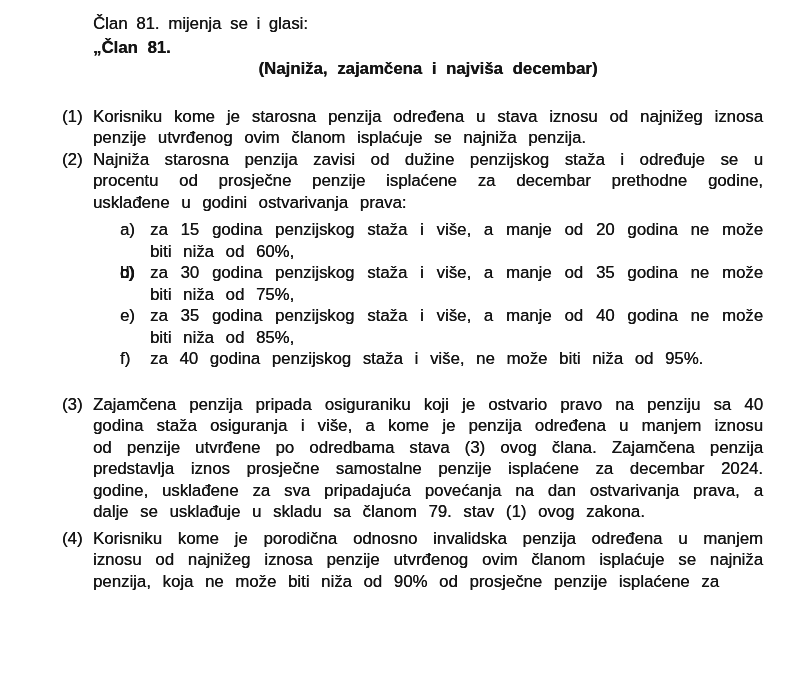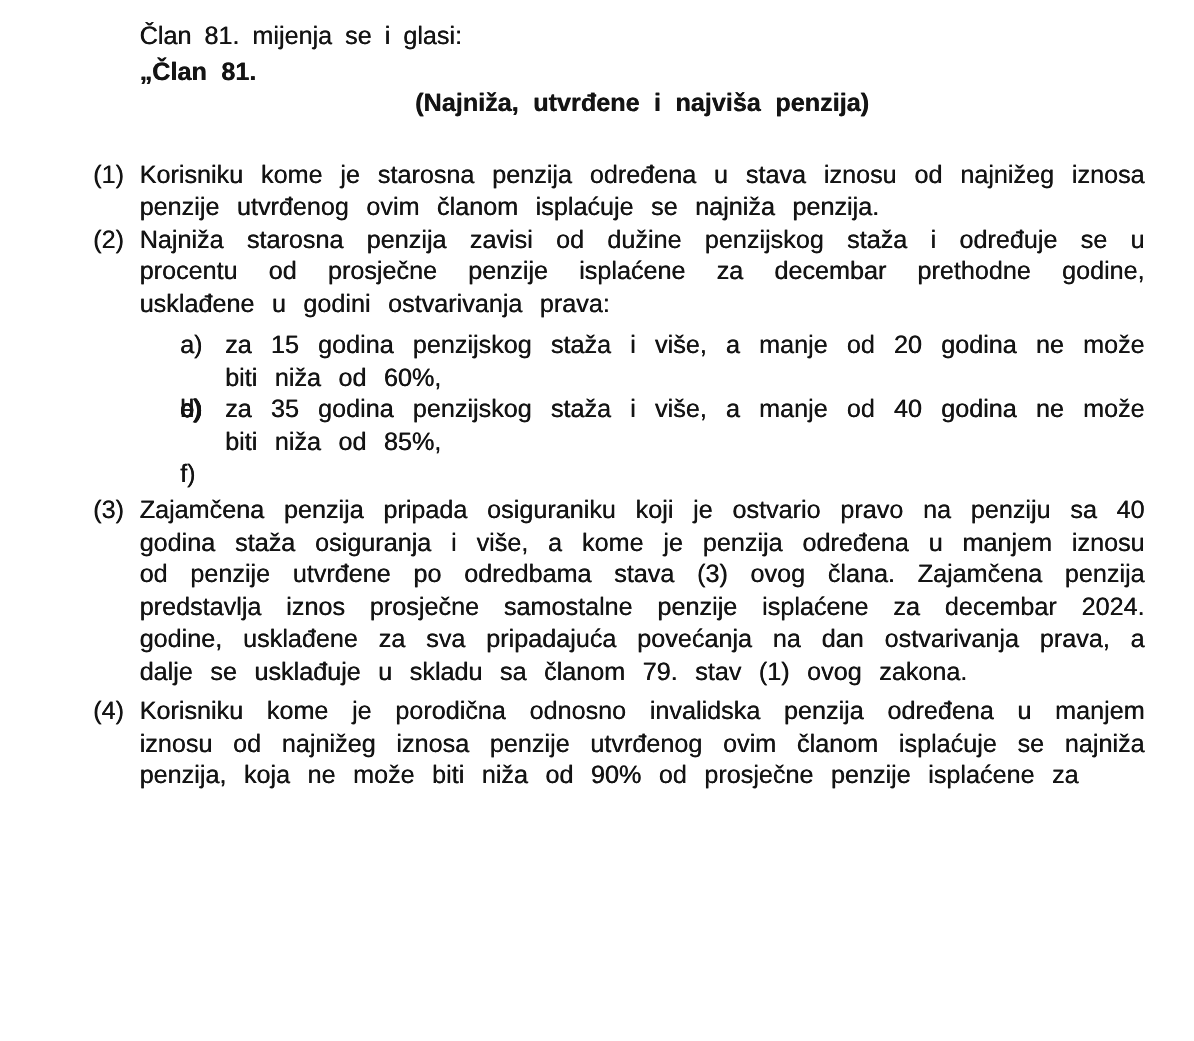--- a/index.html
+++ b/index.html
@@ -75,21 +75,21 @@
 </style>
 </head>
 <body>
 
 <div class="page">
 
   <p class="intro">Član 81. mijenja se i glasi:</p>
 
   <p class="h-title">„Član 81.</p>
 
-  <p class="h-sub">(Najniža, utvrđene i najviša penzija)</p>
+  <p class="h-sub">(Najniža, zajamčena i najviša decembar)</p>
 
   <div class="para p1">
     <span class="marker">(1)</span>
     <span class="ptext">Korisniku kome je starosna penzija određena u stava iznosu od najnižeg iznosa penzije utvrđenog ovim članom isplaćuje se najniža penzija.</span>
   </div>
 
   <div class="para">
     <span class="marker">(2)</span>
     <span class="ptext">Najniža starosna penzija zavisi od dužine penzijskog staža i određuje se u procentu od prosječne penzije isplaćene za decembar prethodne godine, usklađene u godini ostvarivanja prava:</span>
   </div>
@@ -104,29 +104,31 @@
     <div class="subitem">
       <span class="marker">b)</span>
     </div>
 
     <div class="subitem">
       <span class="marker">c)</span>
     </div>
 
     <div class="subitem">
       <span class="marker">d)</span>
+      <span class="ptext">za 30 godina penzijskog staža i više, a manje od 35 godina ne može biti niža od 75%,</span>
     </div>
 
     <div class="subitem">
       <span class="marker">e)</span>
       <span class="ptext">za 35 godina penzijskog staža i više, a manje od 40 godina ne može biti niža od 85%,</span>
     </div>
 
     <div class="subitem">
       <span class="marker">f)</span>
+      <span class="ptext">za 40 godina penzijskog staža i više, ne može biti niža od 95%.</span>
     </div>
 
   </div>
 
   <div class="para p3">
     <span class="marker">(3)</span>
     <span class="ptext">Zajamčena penzija pripada osiguraniku koji je ostvario pravo na penziju sa 40 godina staža osiguranja i više, a kome je penzija određena u manjem iznosu od penzije utvrđene po odredbama stava (3) ovog člana. Zajamčena penzija predstavlja iznos prosječne samostalne penzije isplaćene za decembar 2024. godine, usklađene za sva pripadajuća povećanja na dan ostvarivanja prava, a dalje se usklađuje u skladu sa članom 79. stav (1) ovog zakona.</span>
   </div>
 
   <div class="para p4">

